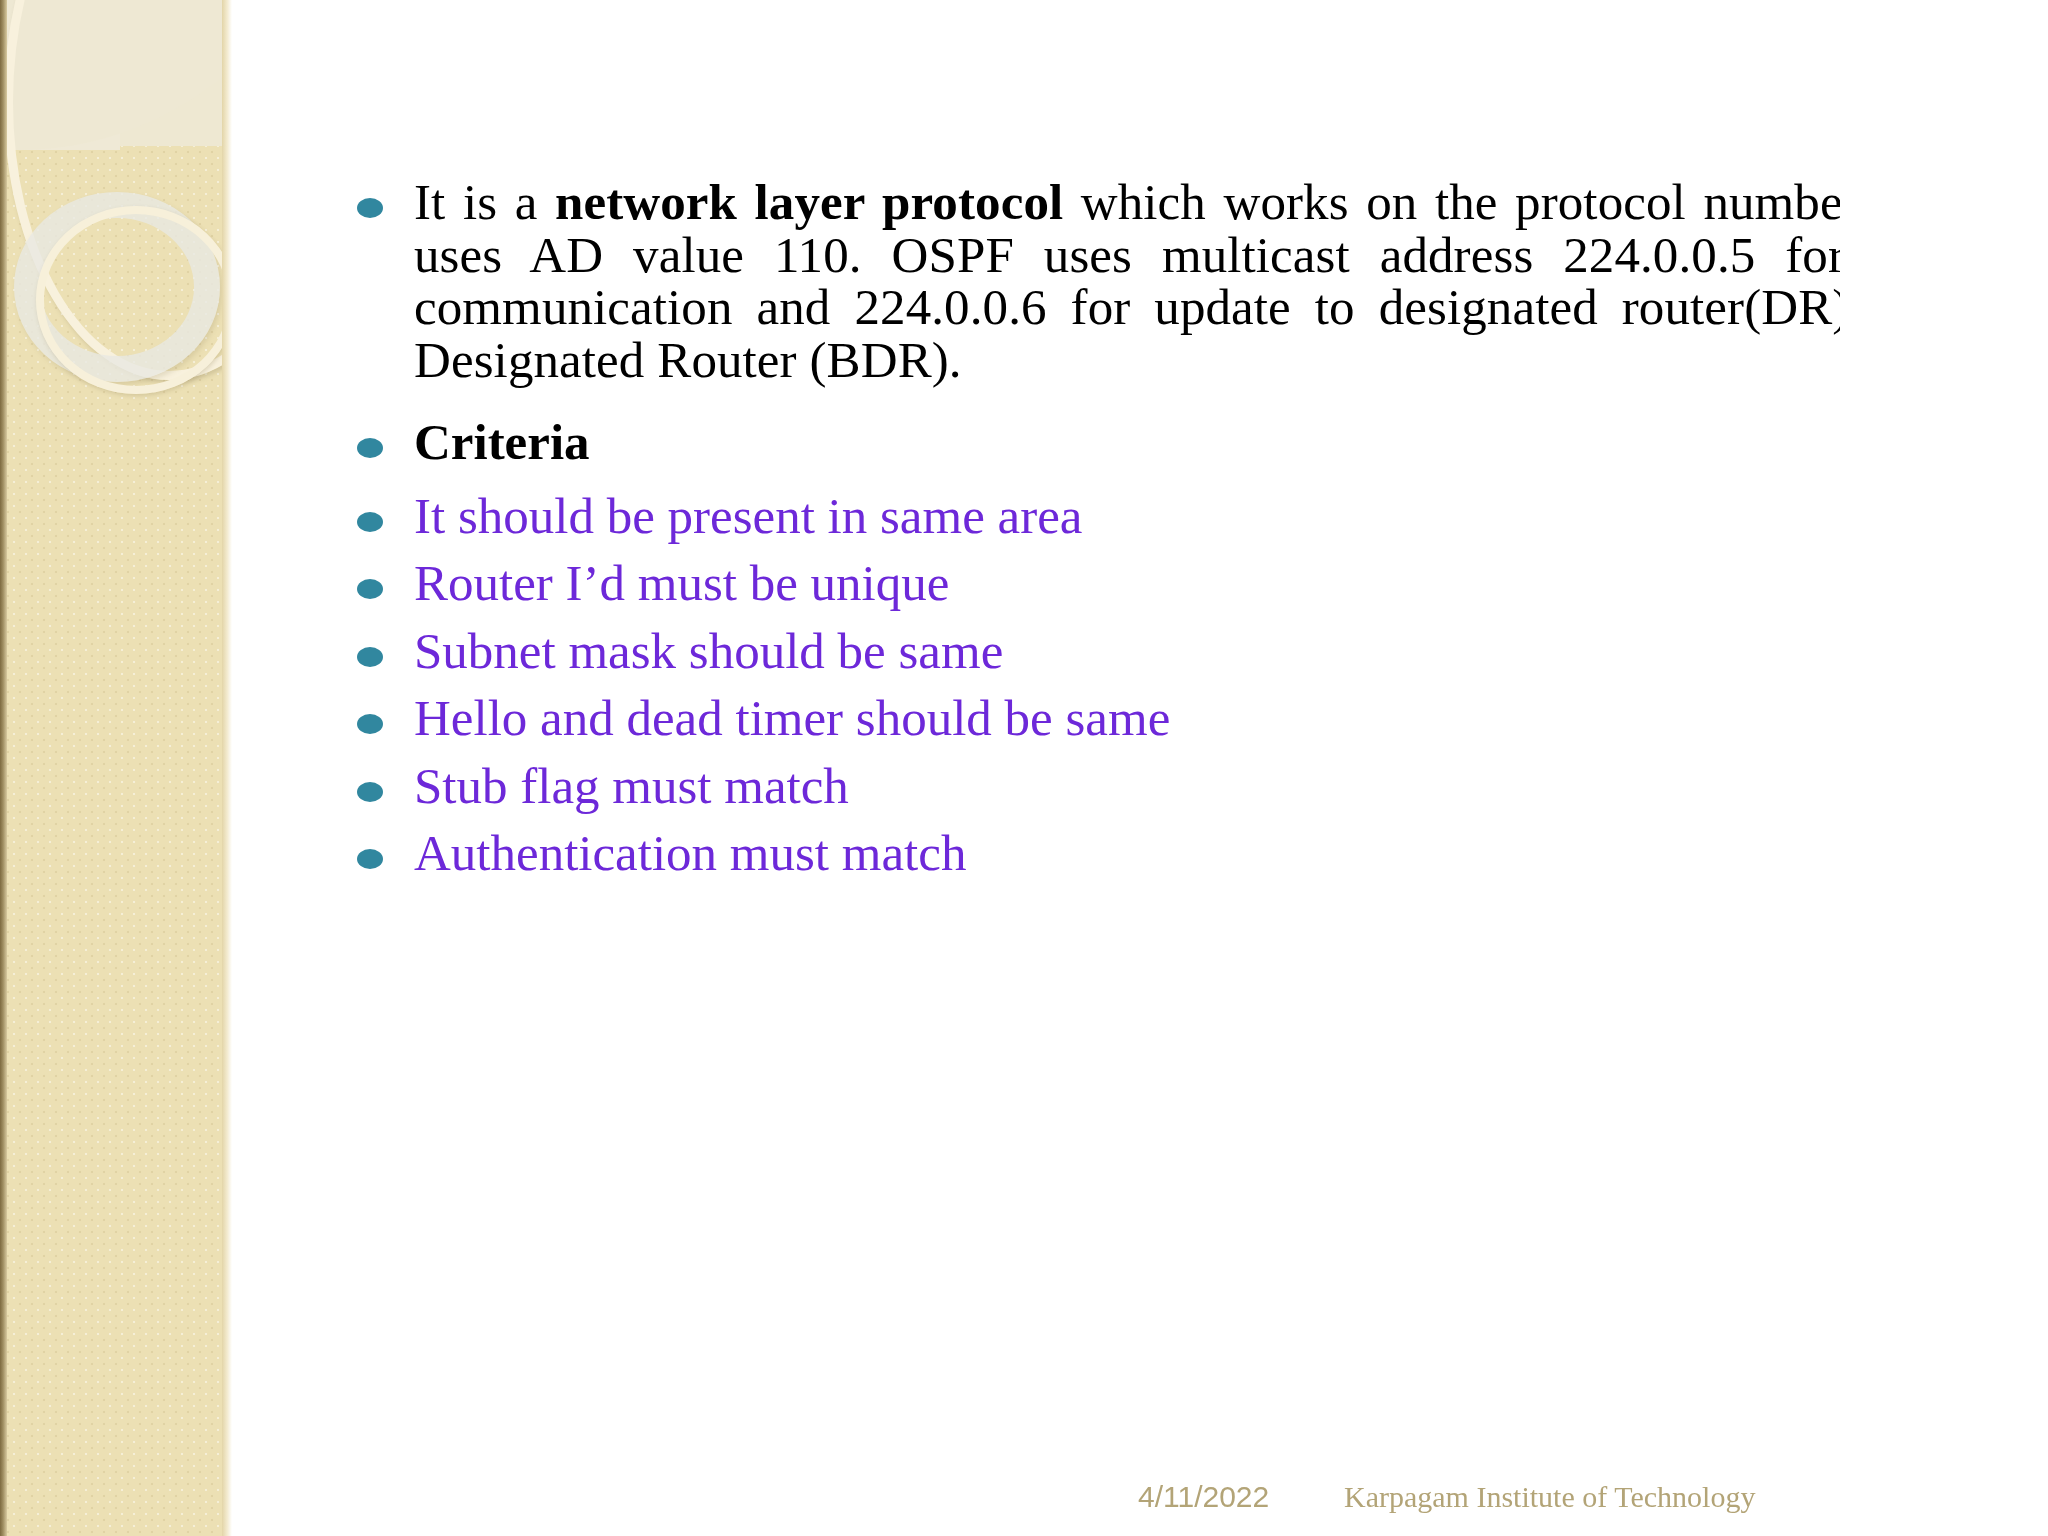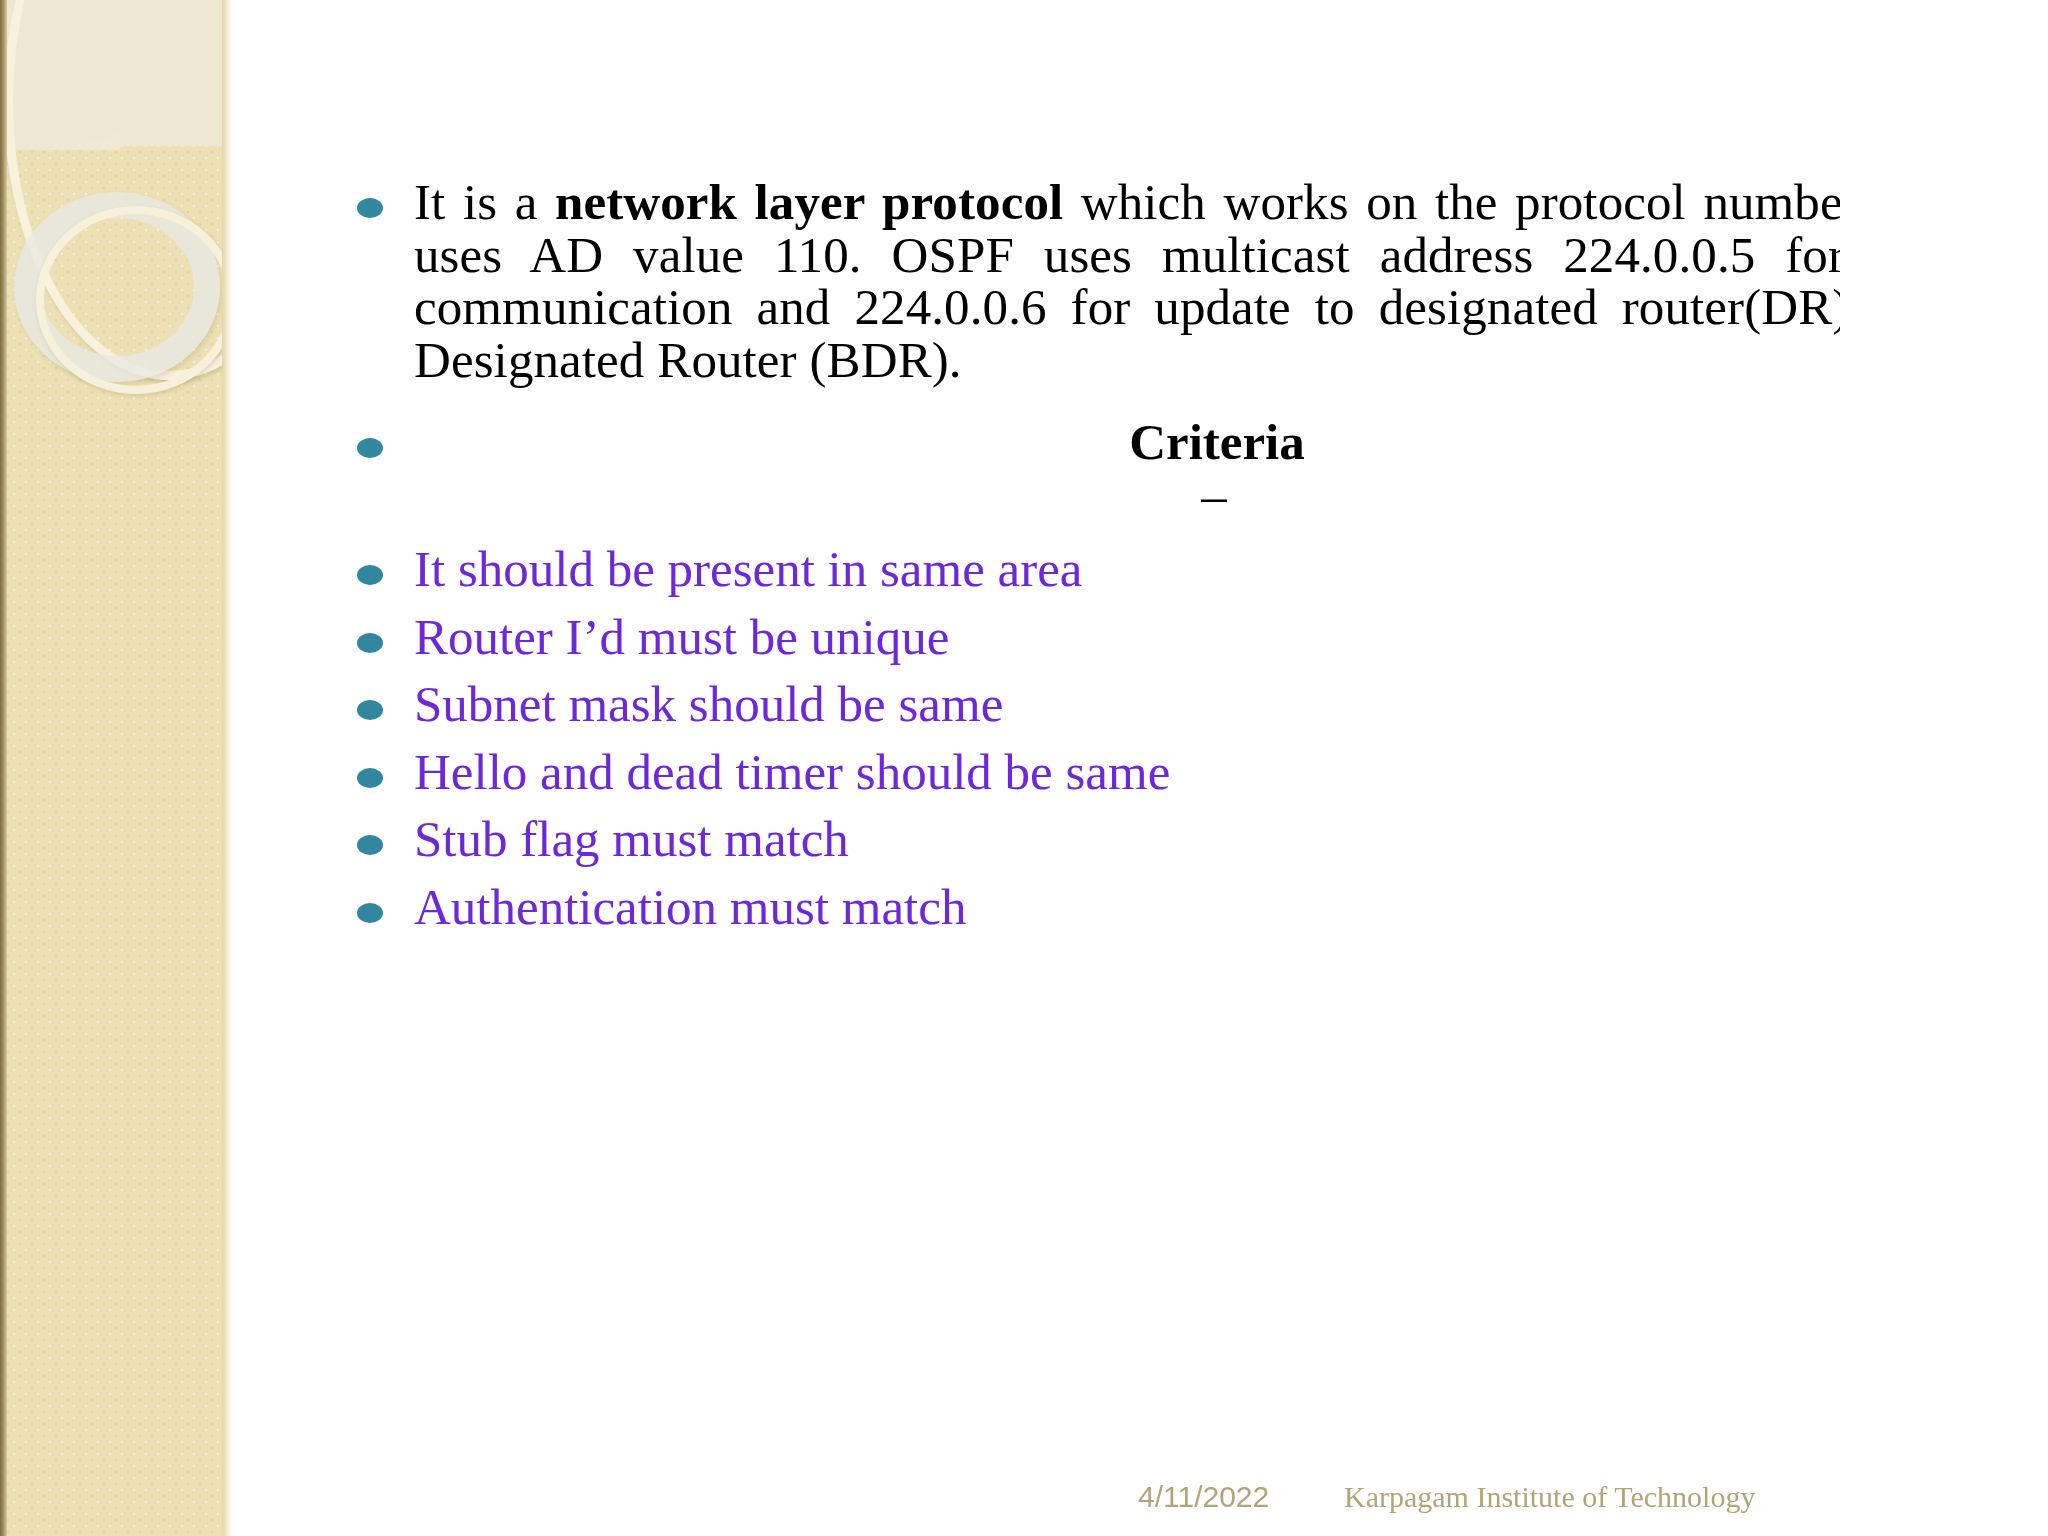--- a/index.html
+++ b/index.html
@@ -144,22 +144,21 @@
   }
   .b { font-weight: bold; }
 
   
   .criteria-head {
     font-size: 51px;
     font-weight: bold;
     line-height: 1.05;
     display: flex;
     justify-content: space-between;
-    align-items: center;
-    flex-direction: column;
+    align-items: flex-end;
   }
   .criteria-dash {
     font-weight: normal;
     padding-right: 6px;
   }
   .criteria-body {
     font-size: 51px;
     line-height: 1.03;
     text-align: justify;
   }

